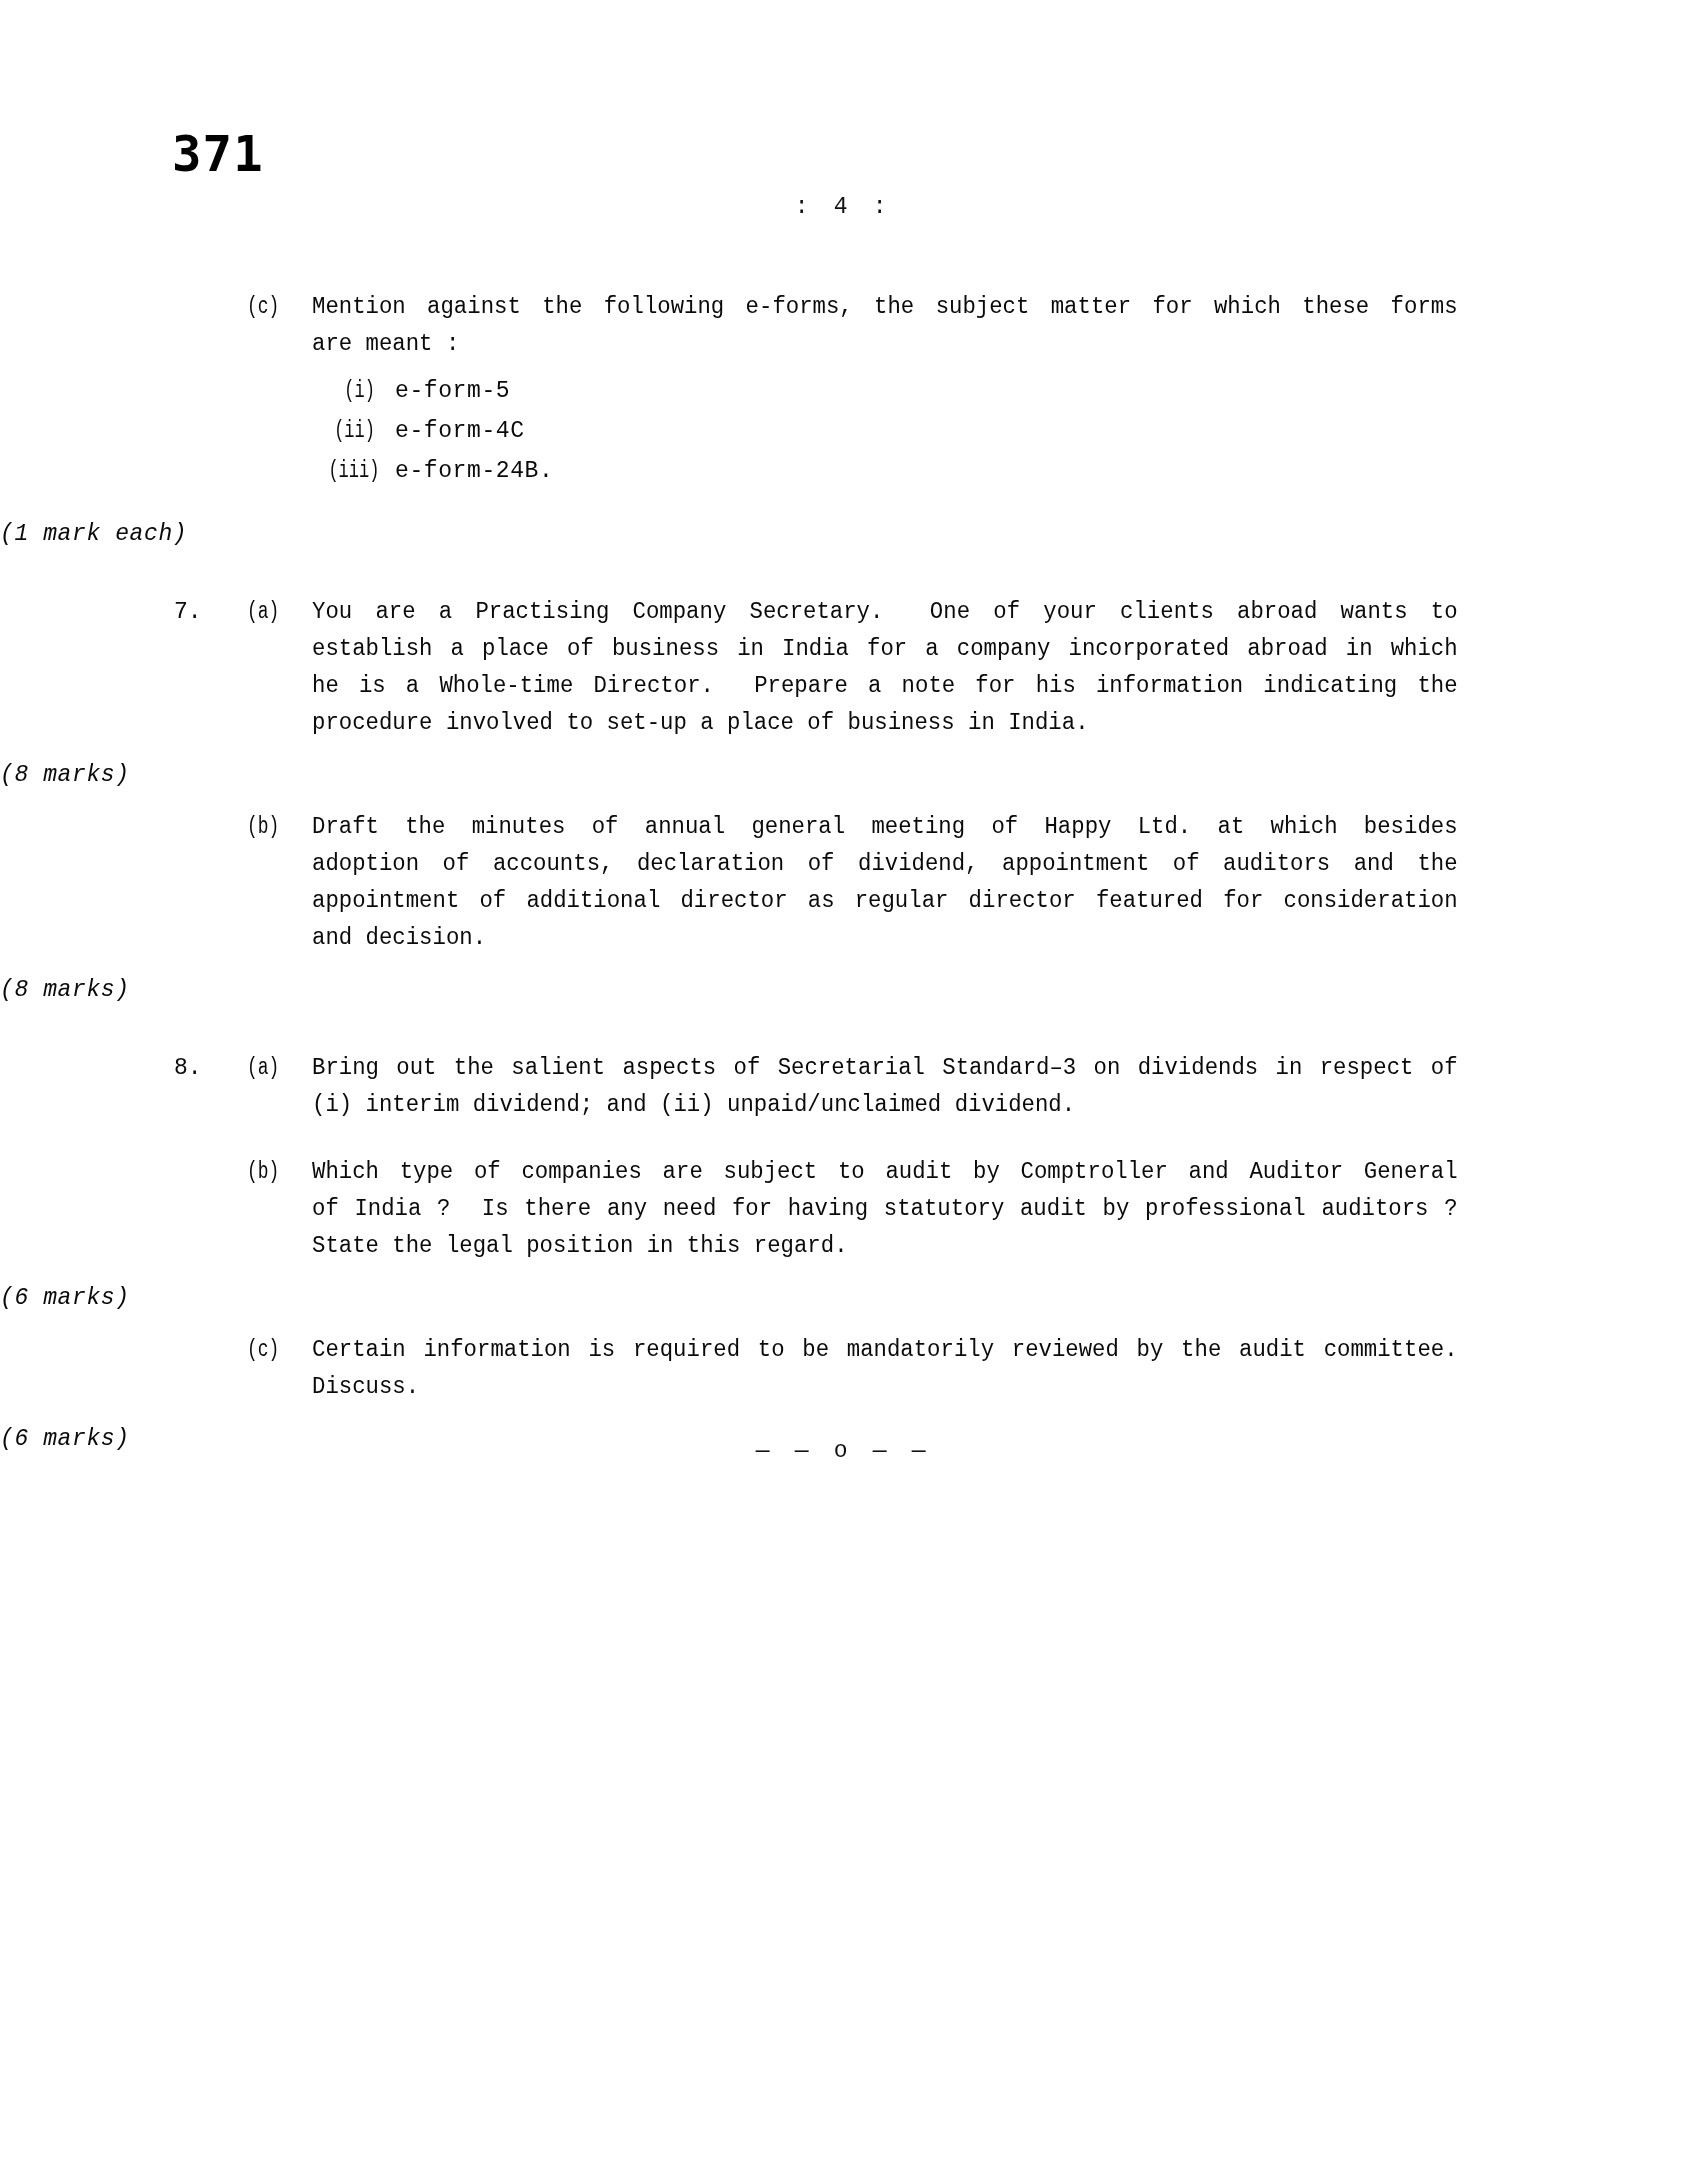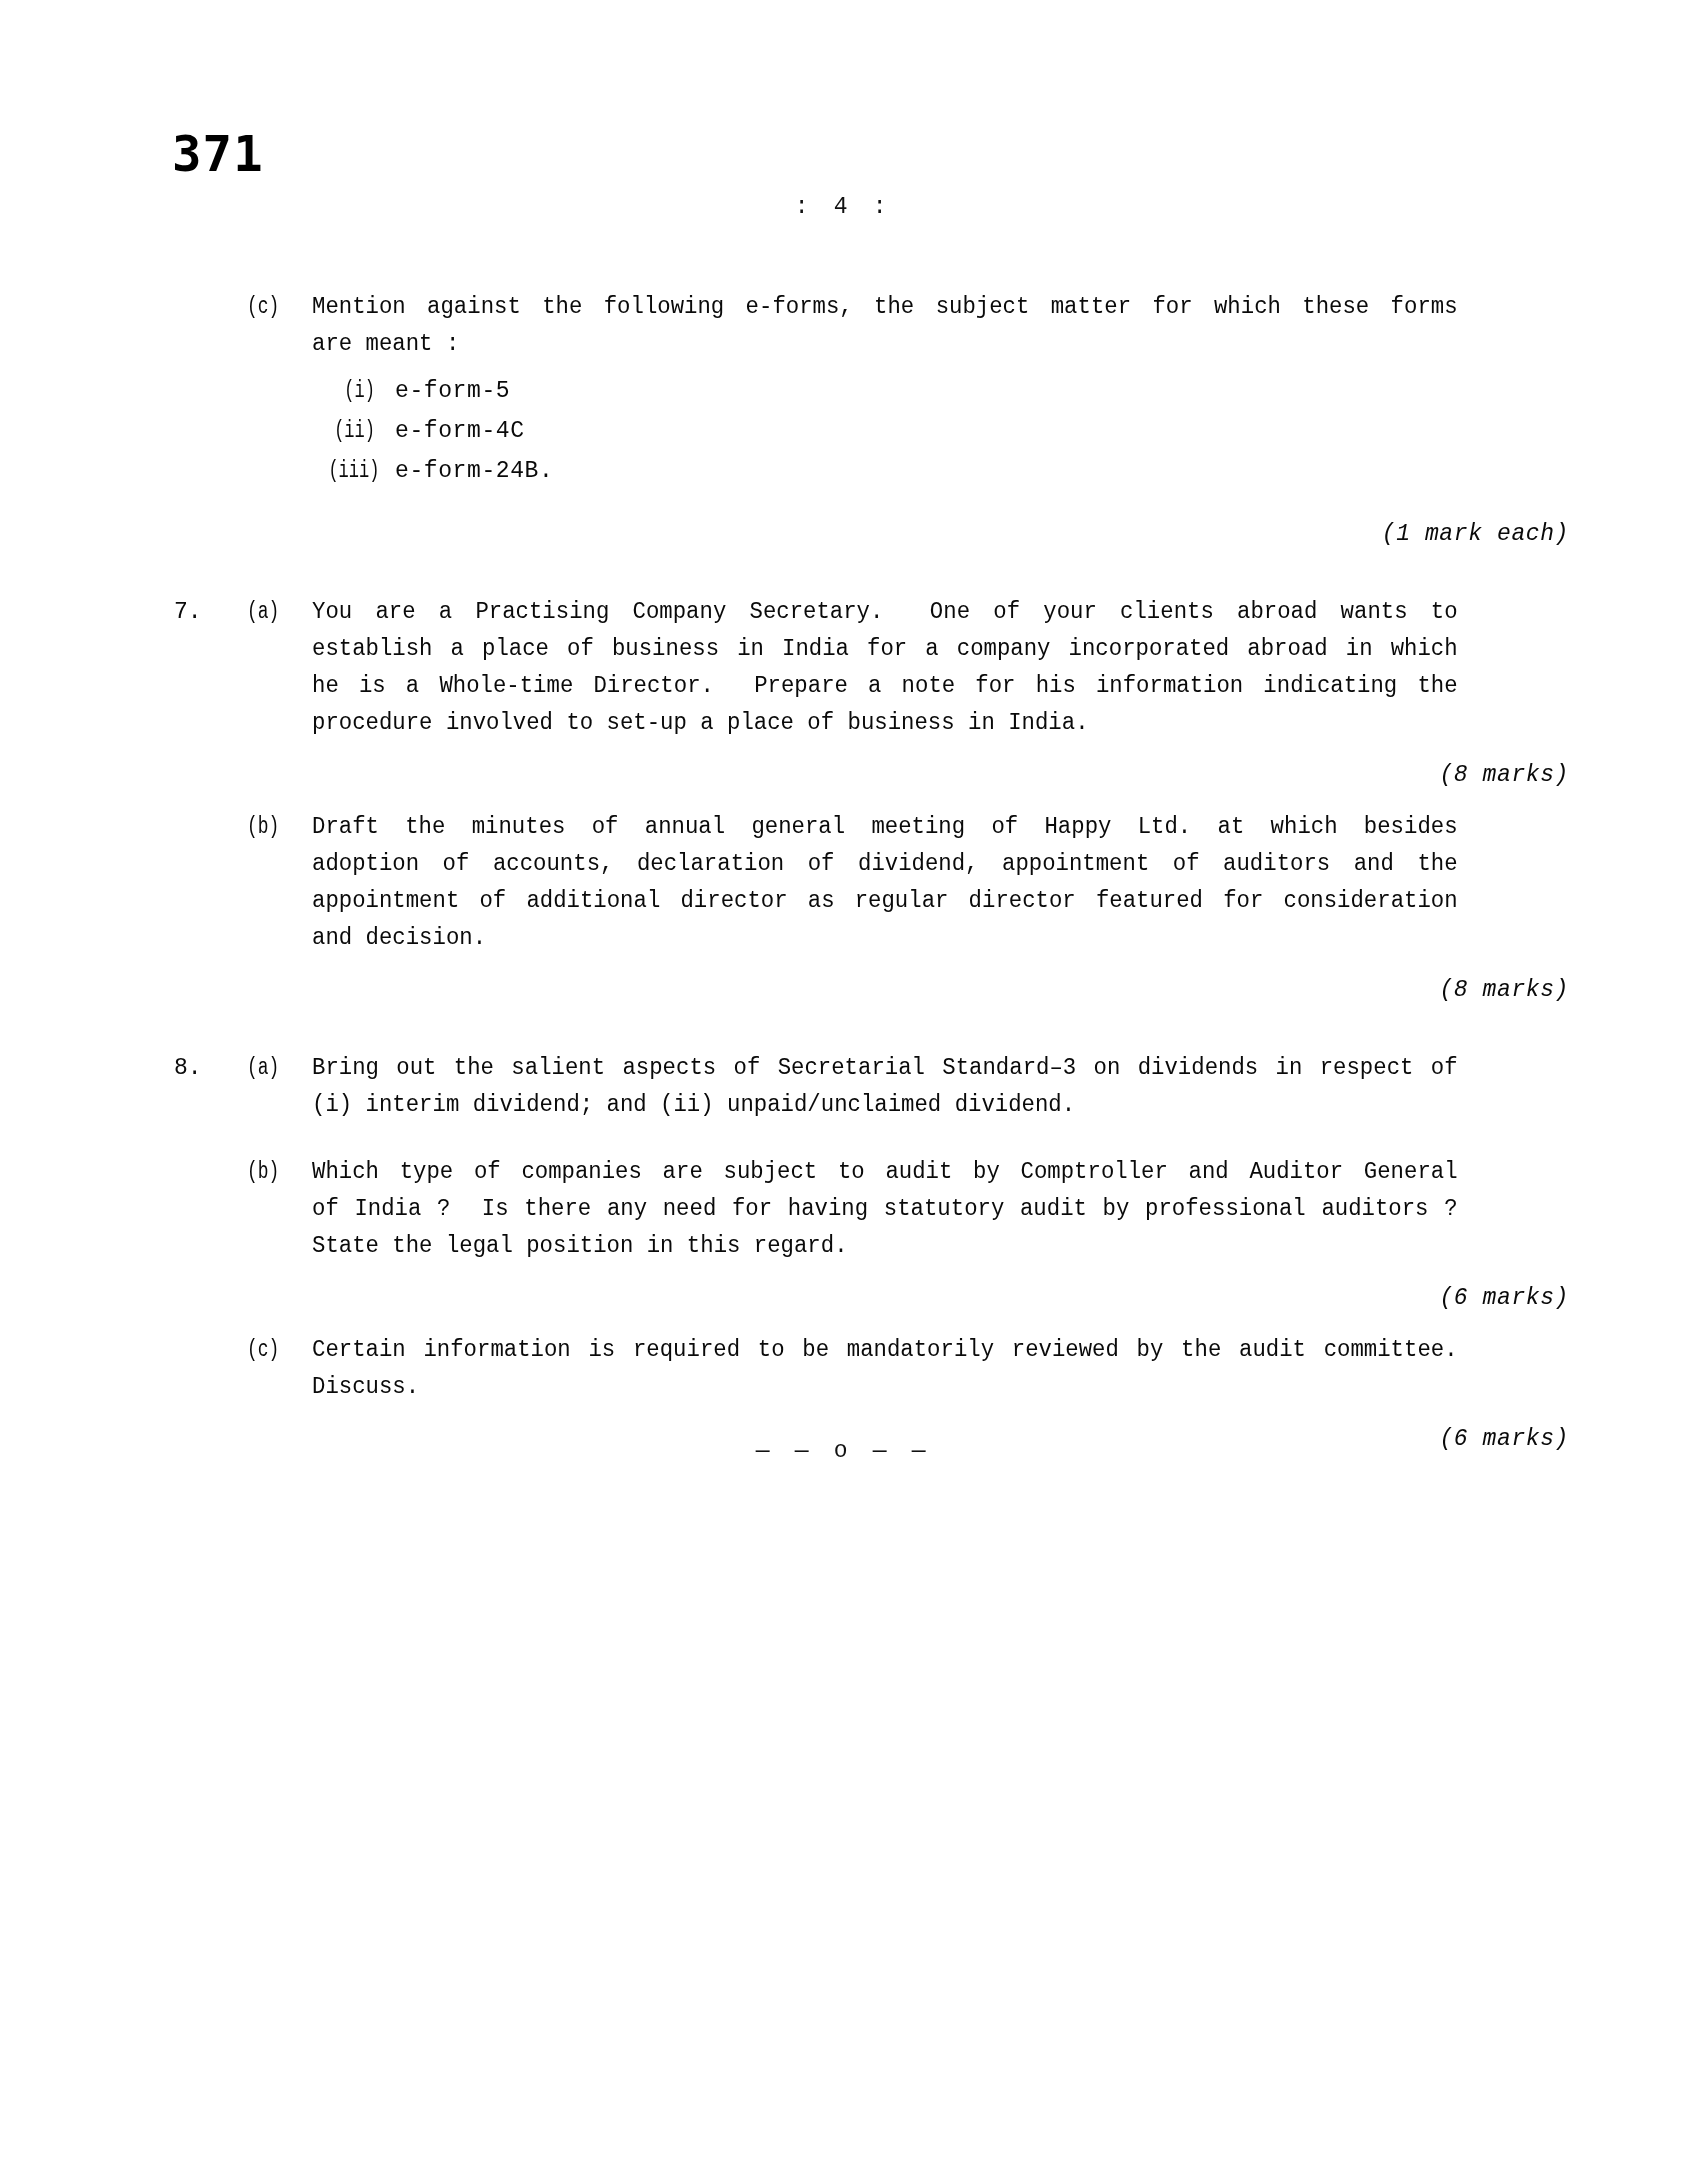--- a/index.html
+++ b/index.html
@@ -127,22 +127,22 @@
     transform: scaleX(0.74);
     transform-origin: right center;
   }
   .subitem .sv {
     position: absolute;
     left: 83px;
     letter-spacing: 0.6px;
   }
 
   .marks {
-    margin-right: 118px;
-    text-align: right;
+    margin-right: 90px;
+    text-align: left;
     font-style: italic;
     font-size: 23px;
     line-height: 37px;
     letter-spacing: 0.6px;
   }
 
   .gap-sm { height: 15px; }
   .gap-md { height: 25px; }
   .gap-lg { height: 41px; }
 

